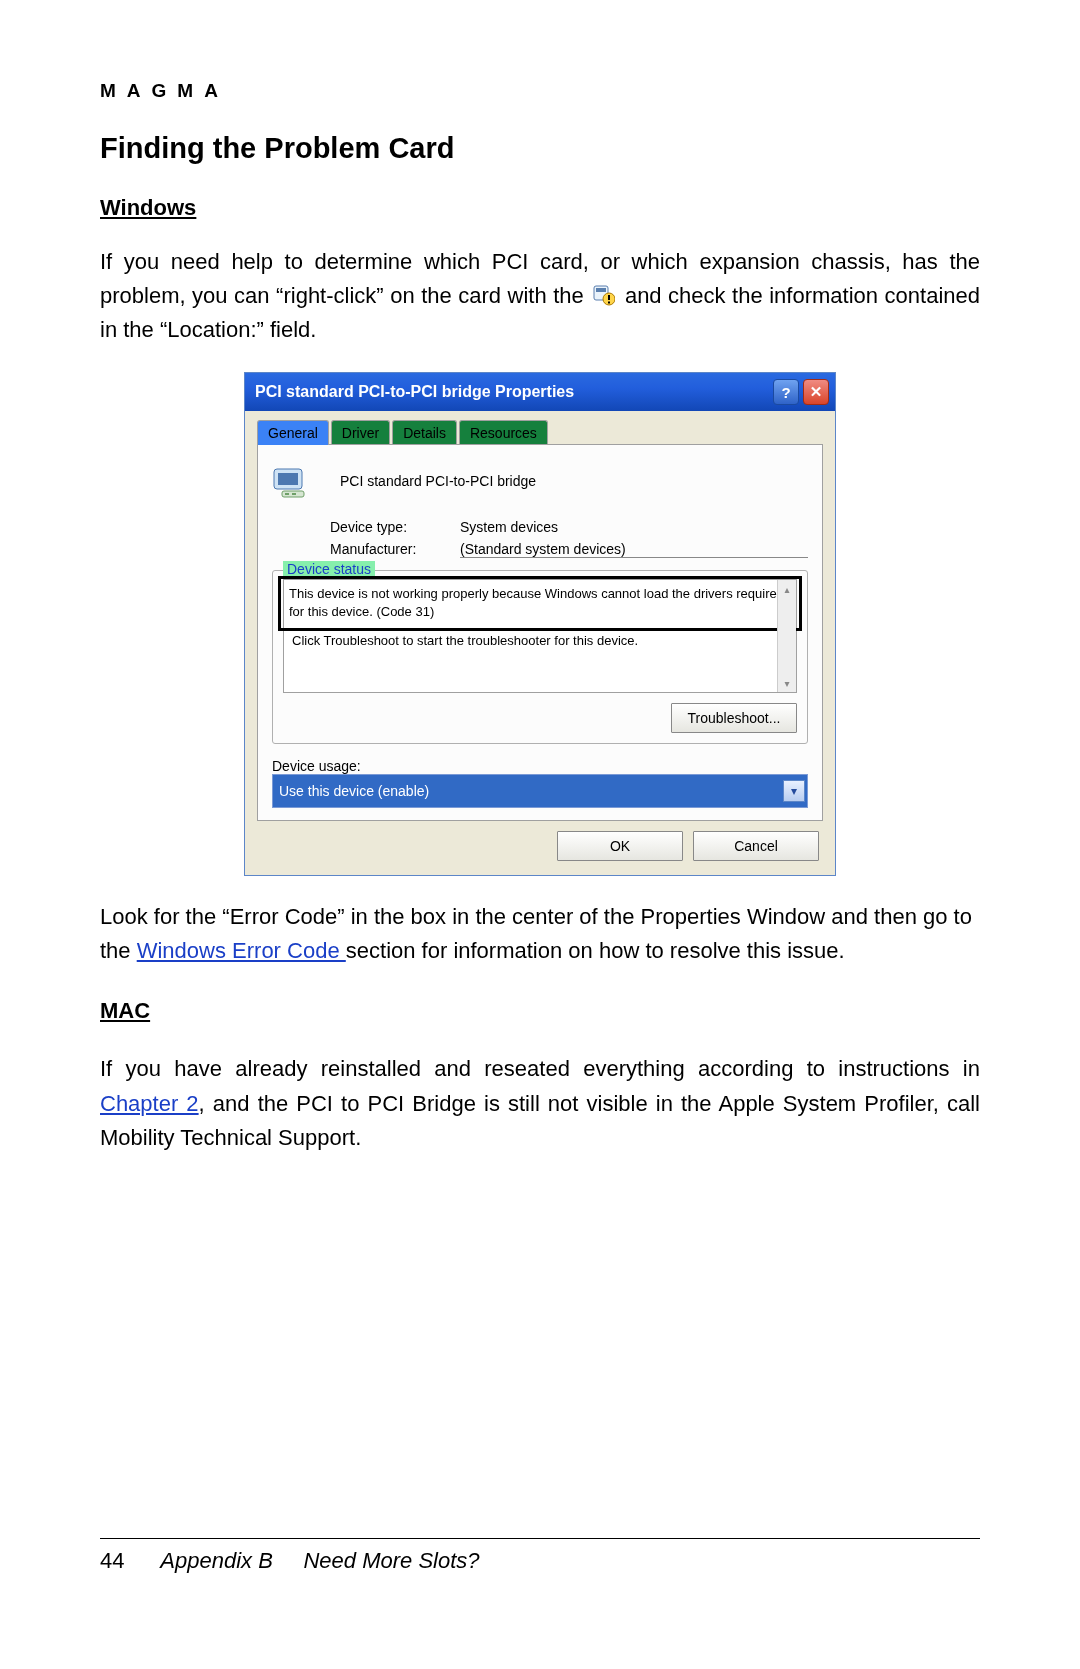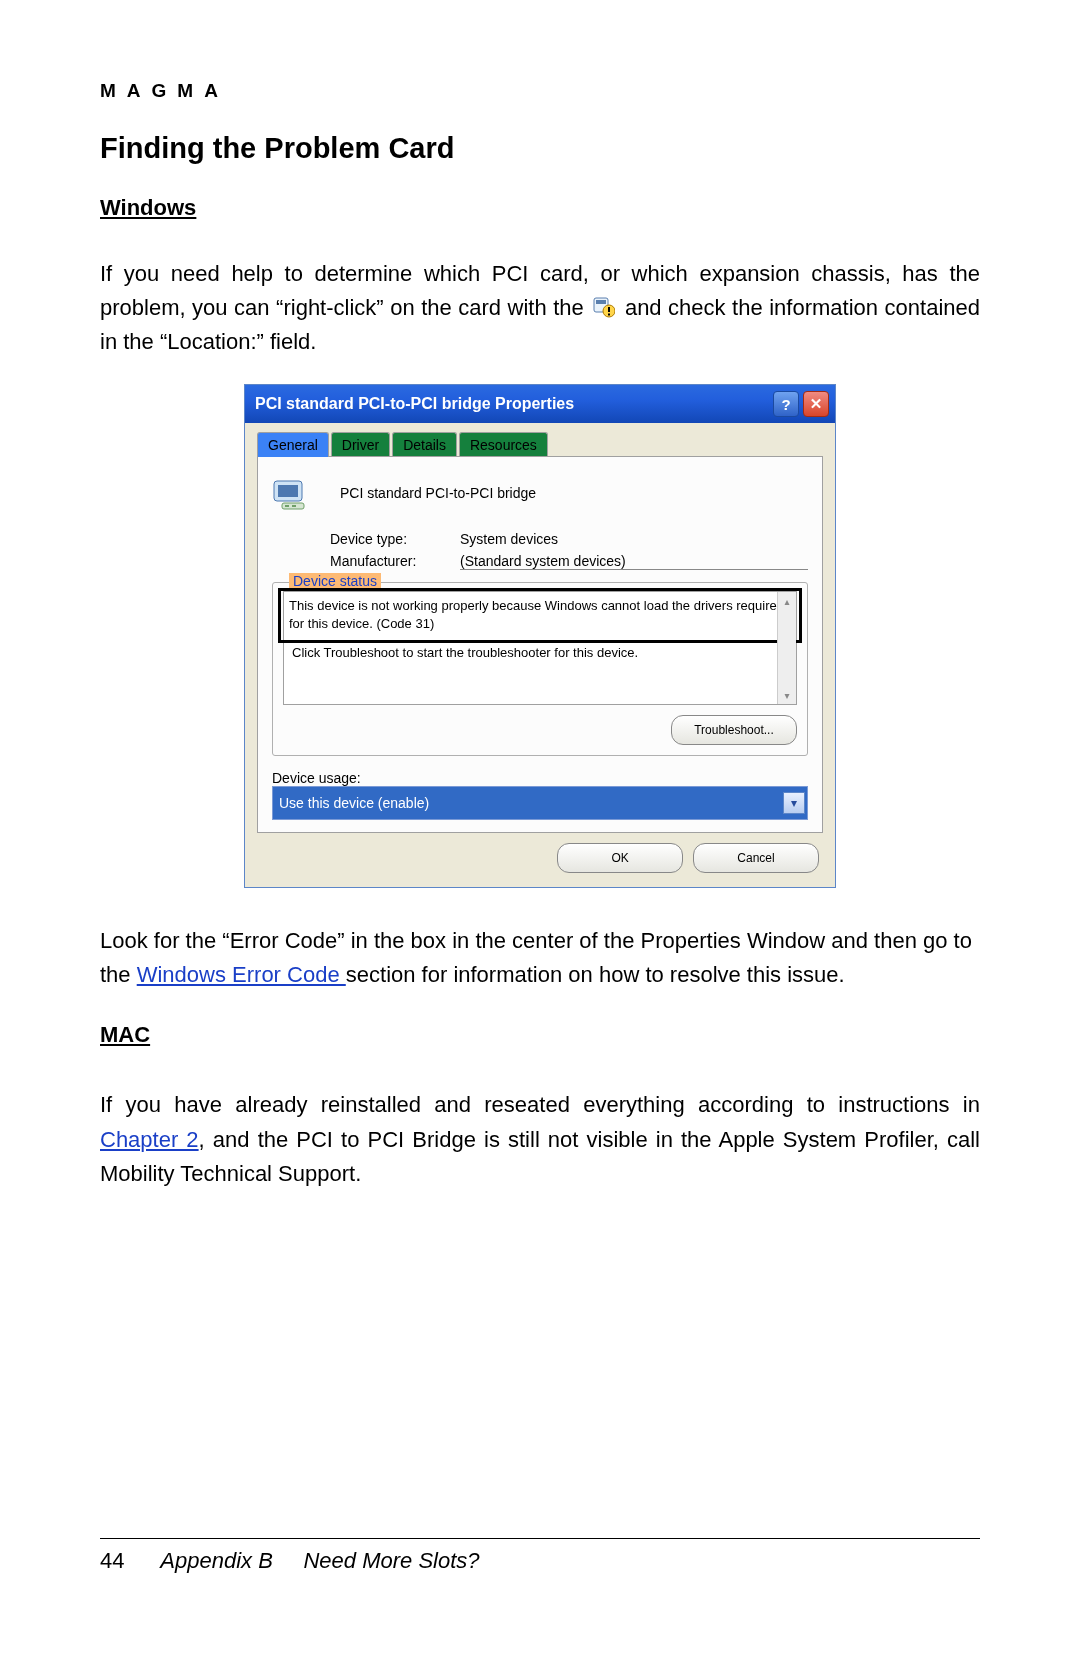--- a/index.html
+++ b/index.html
@@ -29,21 +29,21 @@
   }
   .h2 {
     font-size: 22px;
     font-weight: bold;
     text-decoration: underline;
     margin-top: 30px;
   }
   .body-text {
     font-size: 22px;
     line-height: 1.55;
-    margin-top: 36px;
+    margin-top: 24px;
   }
   .justify {
     text-align: justify;
   }
   .link {
     color: #1a3fc7;
     text-decoration: underline;
   }
   .warn-inline {
     display: inline-block;
@@ -168,22 +168,22 @@
   .fs {
     border: 1px solid #b0b0b0;
     border-radius: 3px;
     margin-top: 12px;
     padding: 8px 10px 10px 10px;
     position: relative;
   }
   .fs-legend {
     position: absolute;
     top: -10px;
-    left: 16px;
-    background: #fdba74;
+    left: 10px;
+    background: #86efac;
     padding: 0 4px;
     color: #1a3fc7;
     font-size: 14px;
   }
   .status-box {
     border: 1px solid #a0a0a0;
     background: #fff;
     height: 100px;
     padding: 6px 8px;
     font-size: 13px;
@@ -216,23 +216,23 @@
   }
 
   .xp-btn {
     display: inline-flex;
     align-items: center;
     justify-content: center;
     min-width: 96px;
     height: 28px;
     padding: 0 14px;
     border: 1px solid #888;
-    border-radius: 12px;
+    border-radius: 1px;
     background: linear-gradient(to bottom, #ffffff, #e6e6e0);
-    font-size: 12px;
+    font-size: 14px;
     font-family: Tahoma, Arial, sans-serif;
   }
   .btn-row-right { text-align: right; margin-top: 10px; }
 
   .usage-label { margin-top: 14px; font-size: 14px; }
   .xp-select {
     width: 100%;
     height: 34px;
     border: 1px solid #7b9ad6;
     background: #316ac5;

